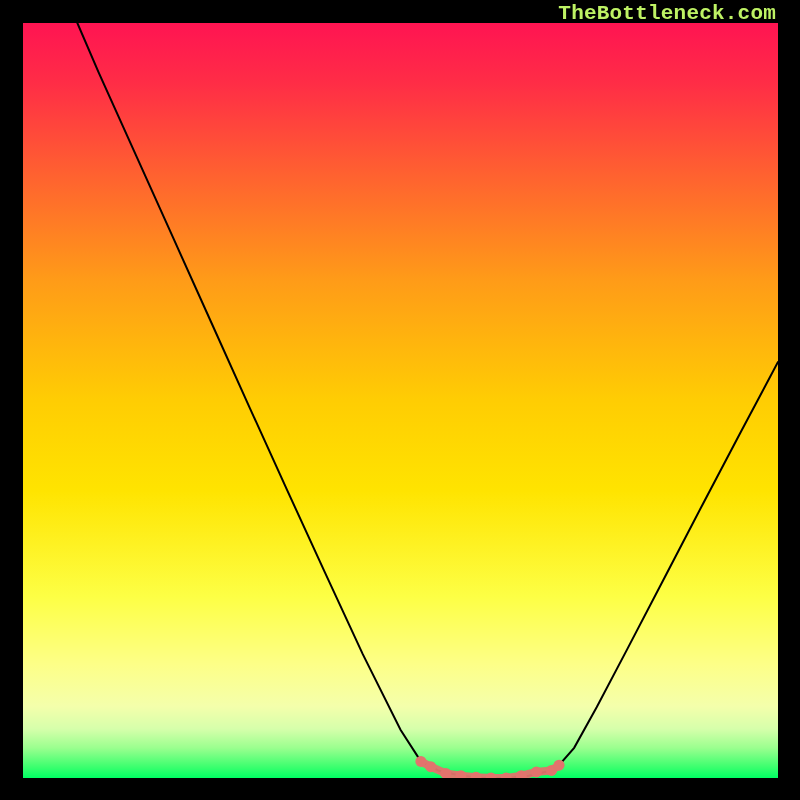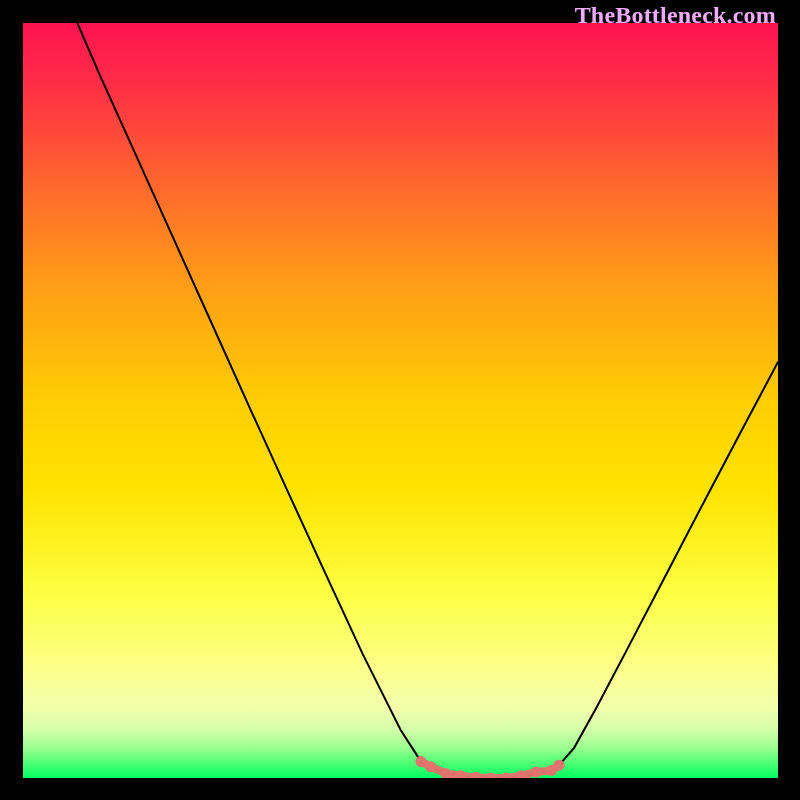--- a/index.html
+++ b/index.html
@@ -22,24 +22,24 @@
     position: absolute;
     left: 0;
     top: 0;
     width: 755px;
     height: 755px;
   }
   .watermark {
     position: absolute;
     top: 2px;
     right: 24px;
-    font-family: Liberation Serif, serif;
-    font-size: 24px;
+    font-family: Liberation Mono, monospace;
+    font-size: 21px;
     font-weight: 600;
-    color: #f0abfc;
+    color: #bef264;
     letter-spacing: 0.2px;
   }
 </style>
 </head>
 <body>
 
 <div class="frame">
   <svg class="plot-area" viewBox="0 0 755 755" preserveAspectRatio="none">
     <defs>
       <linearGradient id="bg-grad" x1="0" y1="0" x2="0" y2="1">

